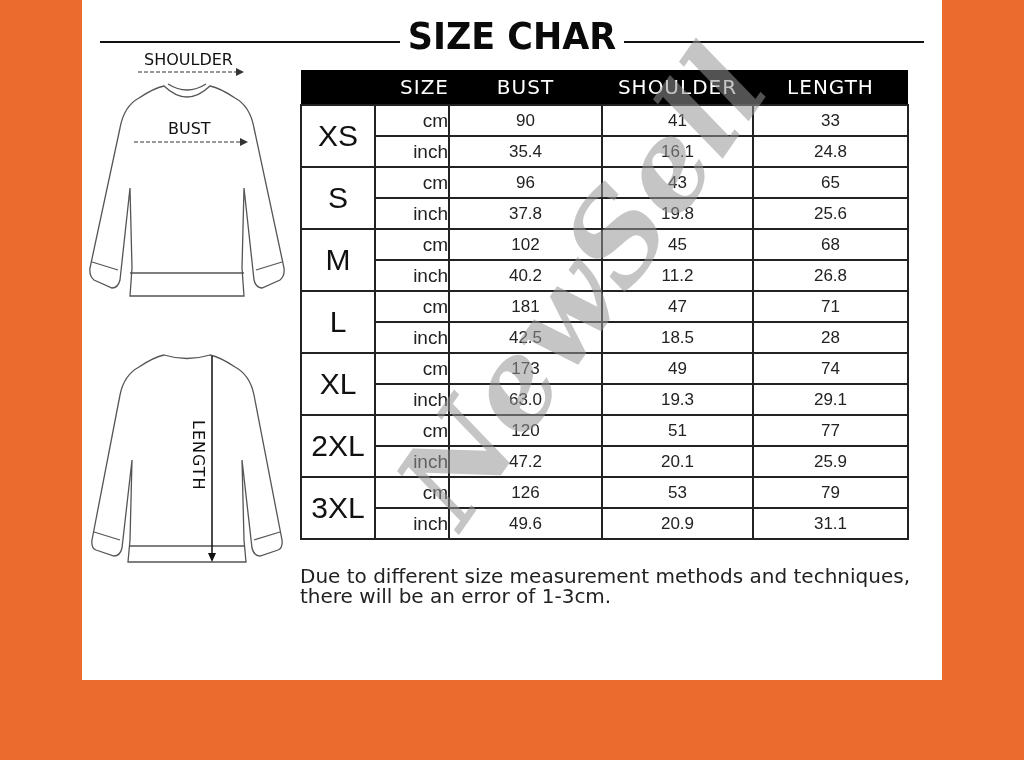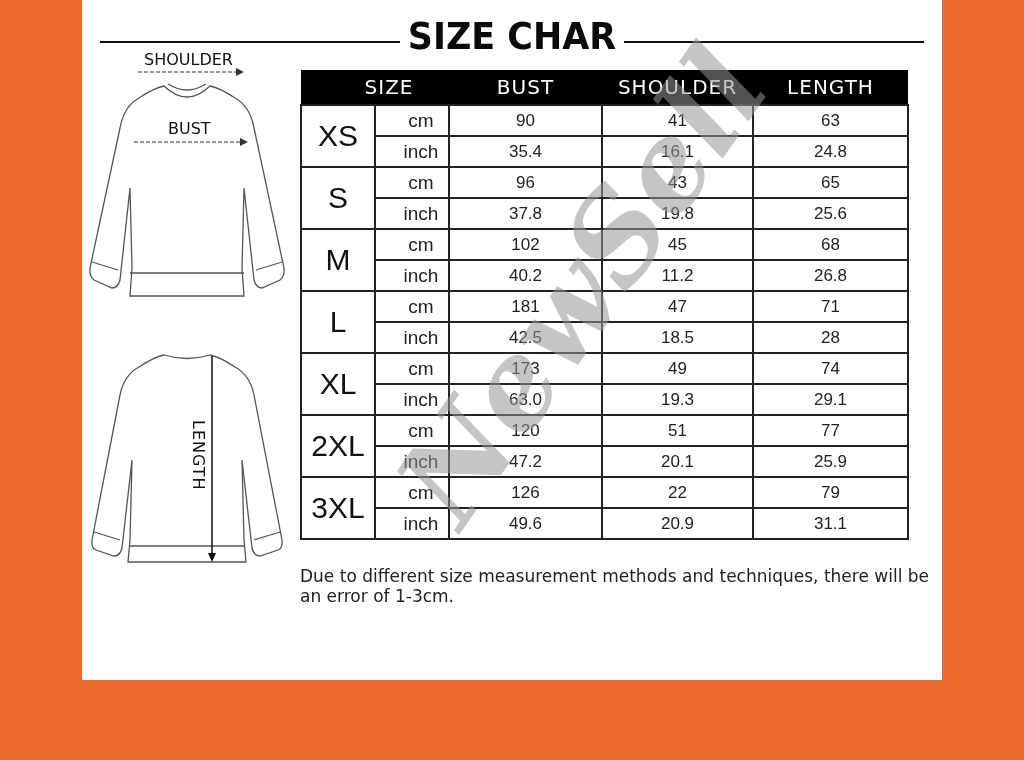--- a/index.html
+++ b/index.html
@@ -7,22 +7,22 @@
   .panel{position:absolute;left:82px;top:0;width:860px;height:680px;background:#fff;}
   .title-wrap{position:absolute;left:100px;top:12px;width:824px;height:52px;}
   .title-line{position:absolute;top:29px;height:2px;background:#111;}
   .title{position:absolute;left:0;right:0;top:2px;text-align:center;font-family:"DejaVu Sans",sans-serif;font-weight:bold;font-size:38px;letter-spacing:0px;color:#0a0a0a;transform:scaleX(0.92);}
   .title span{background:#fff;padding:0 6px;}
   .lbl{position:absolute;font-family:"DejaVu Sans",sans-serif;font-size:16px;color:#111;}
   table.sz{position:absolute;left:300px;top:70px;width:607px;border-collapse:collapse;table-layout:fixed;}
   table.sz th{background:#000;color:#fff;font-family:"DejaVu Sans",sans-serif;font-weight:normal;font-size:20px;letter-spacing:1px;height:34px;padding:0;}
   table.sz td{border:2px solid #222;padding:0;text-align:center;font-family:"Liberation Sans",sans-serif;font-size:17px;color:#222;height:29px;}
   table.sz td.size{font-size:30px;color:#111;font-family:"Liberation Sans",sans-serif;}
-  table.sz td.unit{text-align:center;padding-left:18px;font-size:19px;}
-  .note{position:absolute;left:300px;top:566px;width:630px;font-family:"DejaVu Sans",sans-serif;font-size:17px;line-height:20px;color:#222;}
+  table.sz td.unit{text-align:right;padding-left:18px;font-size:19px;}
+  .note{position:absolute;left:300px;top:566px;width:630px;font-family:"DejaVu Sans",sans-serif;font-size:20px;line-height:20px;color:#222;}
   .watermark{position:absolute;left:310px;top:215px;font-family:"DejaVu Serif",serif;font-style:italic;font-weight:bold;font-size:120px;color:rgba(150,150,150,0.55);transform:rotate(-55deg);transform-origin:center;pointer-events:none;white-space:nowrap;}
   svg{position:absolute;}
 </style>
 </head>
 <body>
 
 <div class="panel"></div>
 
 <div class="title-wrap">
   <div class="title-line" style="left:0;width:300px;"></div>
@@ -64,33 +64,33 @@
 <table class="sz">
   <colgroup>
       <col style="width:74px">
       <col style="width:74px">
       <col style="width:153px">
       <col style="width:151px">
       <col style="width:155px">
     </colgroup>
   <thead>
     <tr>
-      <th colspan="2" style="text-align:center;padding-left:28px;">SIZE</th>
+      <th colspan="2" style="text-align:right;padding-left:28px;">SIZE</th>
       <th>BUST</th>
       <th>SHOULDER</th>
       <th>LENGTH</th>
     </tr>
   </thead>
   <tbody>
     <tr>
       <td class="size" rowspan="2">XS</td>
       <td class="unit">cm</td>
       <td>90</td>
       <td>41</td>
-      <td>63</td>
+      <td>33</td>
     </tr>
     <tr>
       <td class="unit">inch</td>
       <td>35.4</td>
       <td>16.1</td>
       <td>24.8</td>
     </tr>
     <tr>
       <td class="size" rowspan="2">S</td>
       <td class="unit">cm</td>
@@ -153,21 +153,21 @@
     <tr>
       <td class="unit">inch</td>
       <td>47.2</td>
       <td>20.1</td>
       <td>25.9</td>
     </tr>
     <tr>
       <td class="size" rowspan="2">3XL</td>
       <td class="unit">cm</td>
       <td>126</td>
-      <td>22</td>
+      <td>53</td>
       <td>79</td>
     </tr>
     <tr>
       <td class="unit">inch</td>
       <td>49.6</td>
       <td>20.9</td>
       <td>31.1</td>
     </tr>
   </tbody>
 </table>

